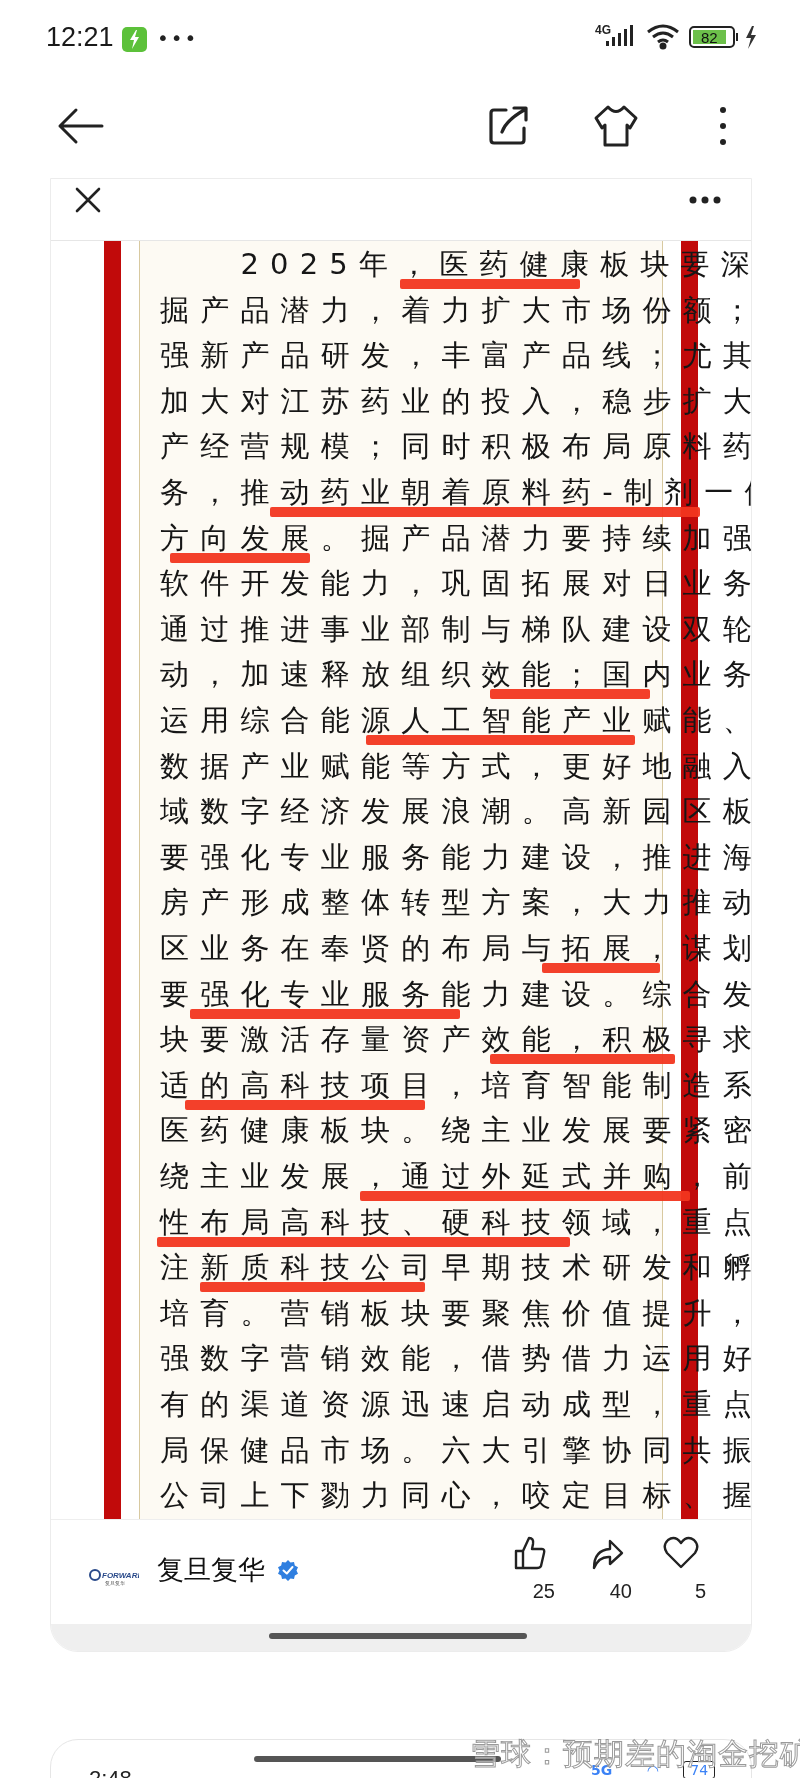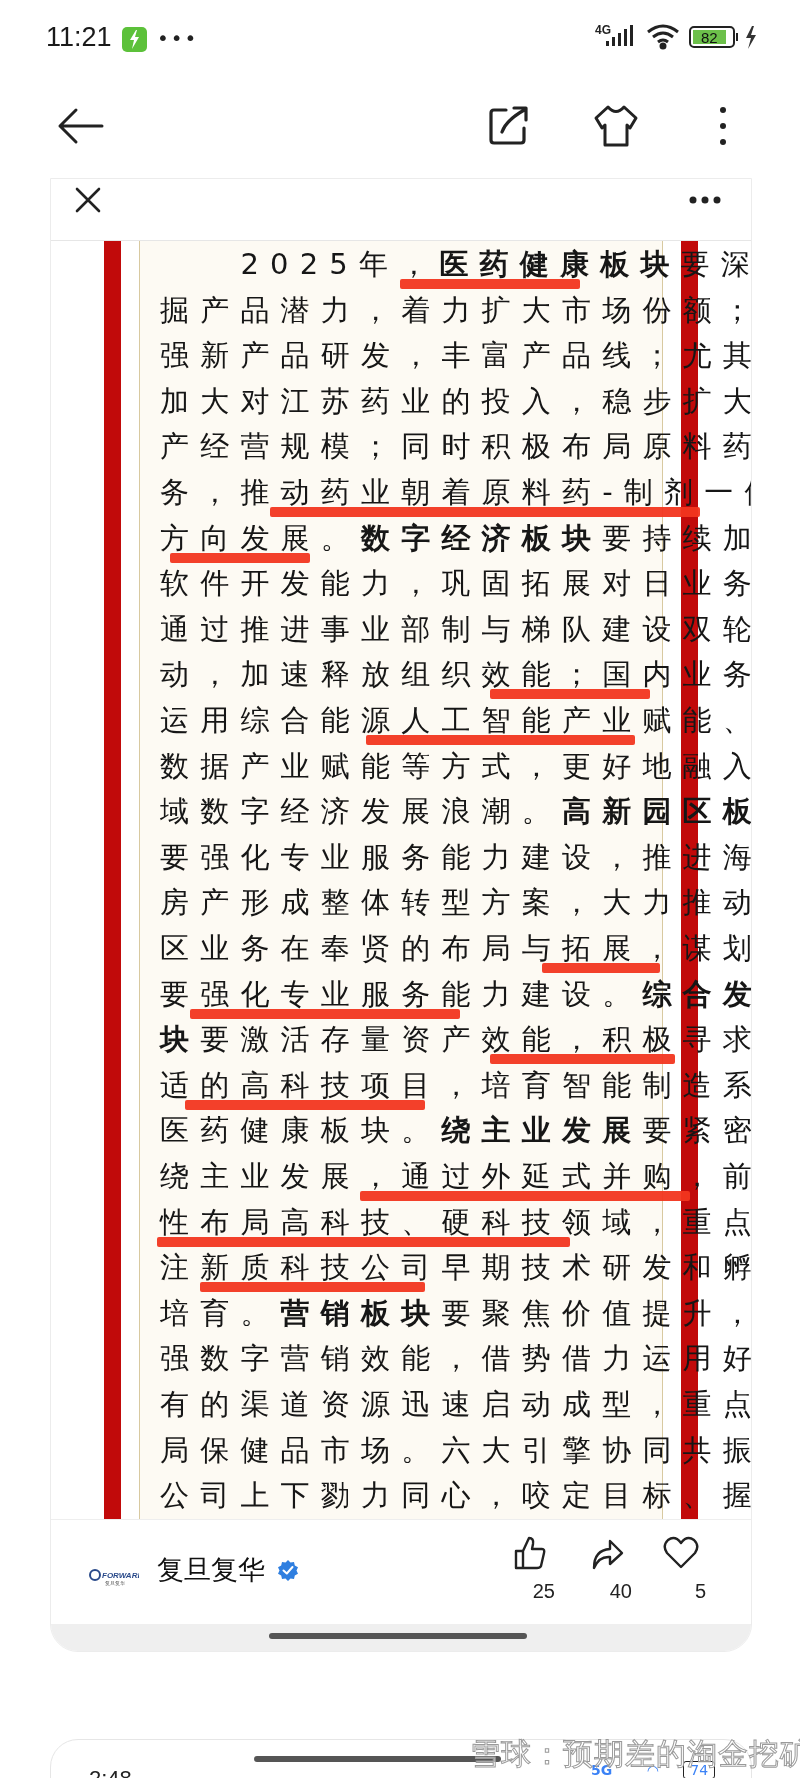--- a/index.html
+++ b/index.html
@@ -43,21 +43,21 @@
     left:88px; top:0; width:524px; height:1278px; background:#fdfaf3;
     border-left:1px solid #d8c9a0; border-right:1px solid #d8c9a0; box-sizing:border-box;
   }
   .doc-paper-inner { left:0; top:0; width:100%; height:100%; }
 
   .text-line {
     position:absolute; left:20px; width:490px; height:46px;
     font-size:29px; line-height:46px; letter-spacing:11.2px; white-space:nowrap;
     color:#161616; font-family:"DejaVu Sans", sans-serif;
   }
-  .text-line b { font-weight:bold; }
+  .text-line b { font-weight:normal; }
   .uline {
     position:absolute; height:10px; background:#f2361f; border-radius:2px; opacity:0.95;
   }
 
   
   .footer { left:0; top:1340px; width:700px; height:105px; background:#ffffff; border-top:1px solid #eeeeee; }
   .footer-logo { left:38px; top:48px; width:50px; height:18px; }
   .footer-name { left:106px; top:32px; font-size:27px; color:#111; }
   .verified { left:226px; top:39px; width:22px; height:22px; }
   .action { position:absolute; top:16px; width:50px; height:80px; text-align:right; cursor:pointer; }
@@ -72,21 +72,21 @@
   .card2-time { left:38px; top:26px; font-size:22px; color:#222; font-family:"Liberation Sans", sans-serif; }
   .card2-status { left:540px; top:22px; font-size:14px; color:#3b82f6; }
   .watermark {
     left:470px; top:1734px; font-size:30px; color:rgba(255,255,255,0.6);
     -webkit-text-stroke:1px #9a9a9a; white-space:nowrap; letter-spacing:1px;
   }
 </style>
 </head>
 <body>
 
-<div class="abs status-time">11:21</div>
+<div class="abs status-time">12:21</div>
 <div class="abs status-app-icon">
   <svg width="13" height="19" viewBox="0 0 13 19">
       <path d="M8 0 L2 10 H6 L4 19 L11 7 H7 L9 0Z" fill="#fff"></path>
     </svg>
 </div>
 <div class="abs status-dots">•••</div>
 <div class="abs status-right">
   <svg width="165" height="32" viewBox="0 0 165 32">
     <g>
       <text x="0" y="12" font-size="12" font-weight="bold" font-family="Liberation Sans, sans-serif" fill="#222">4G</text>
@@ -155,21 +155,21 @@
     <div class="abs doc-redbar-left"></div>
     <div class="abs doc-redbar-right"></div>
     <div class="abs doc-paper">
       <div class="abs doc-paper-inner" id="doc-lines">
           <div class="text-line" style="top: 0px;"><span>　　2025年，</span><b>医药健康板块</b><span>要深入挖</span></div>
           <div class="text-line" style="top: 45.6px;"><span>掘产品潜力，着力扩大市场份额；加</span></div>
           <div class="text-line" style="top: 91.2px;"><span>强新产品研发，丰富产品线；尤其要</span></div>
           <div class="text-line" style="top: 136.8px;"><span>加大对江苏药业的投入，稳步扩大生</span></div>
           <div class="text-line" style="top: 182.4px;"><span>产经营规模；同时积极布局原料药业</span></div>
           <div class="text-line" style="top: 228px;"><span>务，推动药业朝着原料药-制剂一体化</span></div>
-          <div class="text-line" style="top: 273.6px;"><span>方向发展。</span><b>数字经济板块</b><span>要持续加强</span></div>
+          <div class="text-line" style="top: 273.6px;"><span>方向发展。</span><b>掘产品潜力</b><span>要持续加强</span></div>
           <div class="text-line" style="top: 319.2px;"><span>软件开发能力，巩固拓展对日业务，</span></div>
           <div class="text-line" style="top: 364.8px;"><span>通过推进事业部制与梯队建设双轮驱</span></div>
           <div class="text-line" style="top: 410.4px;"><span>动，加速释放组织效能；国内业务，</span></div>
           <div class="text-line" style="top: 456px;"><span>运用综合能源人工智能产业赋能、大</span></div>
           <div class="text-line" style="top: 501.6px;"><span>数据产业赋能等方式，更好地融入区</span></div>
           <div class="text-line" style="top: 547.2px;"><span>域数字经济发展浪潮。</span><b>高新园区板块</b></div>
           <div class="text-line" style="top: 592.8px;"><span>要强化专业服务能力建设，推进海门</span></div>
           <div class="text-line" style="top: 638.4px;"><span>房产形成整体转型方案，大力推动园</span></div>
           <div class="text-line" style="top: 684px;"><span>区业务在奉贤的布局与拓展，谋划智</span></div>
           <div class="text-line" style="top: 729.6px;"><span>要强化专业服务能力建设。</span><b>综合发展板</b></div>

